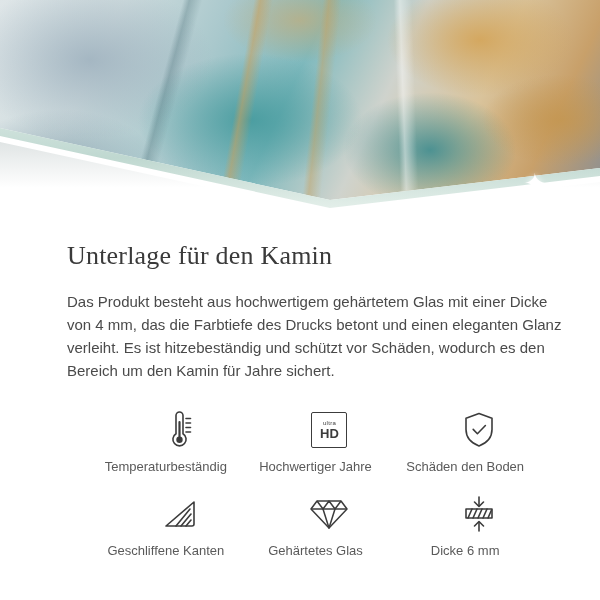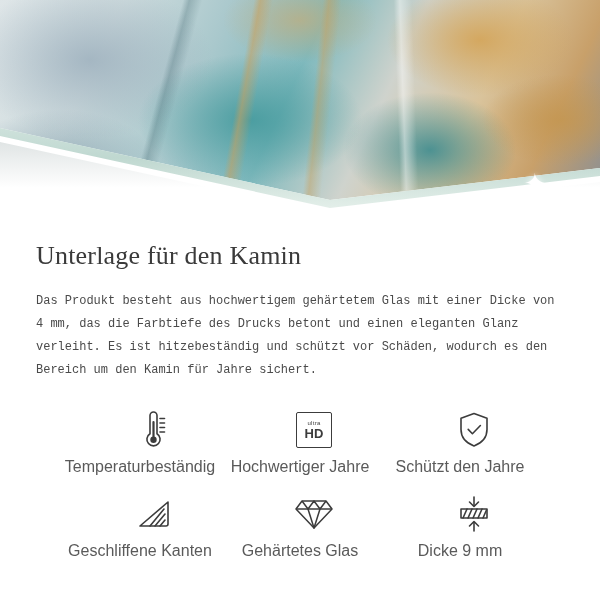--- a/index.html
+++ b/index.html
@@ -81,38 +81,38 @@
     font-size: 22px;
     line-height: 1;
     text-shadow: 0 0 6px rgba(255,255,255,0.9);
   }
   .sparkle.s1 { left: 524px; top: 170px; font-size: 26px; }
   .sparkle.s2 { left: 552px; top: 182px; font-size: 14px; }
 
   
   .content {
     padding: 24px 36px 0 36px;
+    margin-left: 31px;
   }
   h1.title {
     font-family: "Liberation Serif", serif;
     font-weight: 400;
     font-size: 26px;
     line-height: 33px;
     color: #3a3a3a;
     margin: 0 0 18px 0;
     letter-spacing: 0.2px;
   }
   .title .line2 { display: block; }
   p.body {
-    font-size: 12px;
+    font-size: 15px;
     line-height: 23px;
     color: #4a4a4a;
     margin: 0;
     max-width: 530px;
-    font-family: Liberation Mono, monospace;
   }
 
   
   .features {
     margin-top: 26px;
     display: grid;
     grid-template-columns: repeat(3, 1fr);
     grid-row-gap: 18px;
     padding: 0 24px;
   }
@@ -124,21 +124,21 @@
   }
   .feature .glyph {
     height: 44px;
     display: flex;
     align-items: center;
     justify-content: flex-end;
     padding-left: 28px;
   }
   .feature .caption {
     margin-top: 8px;
-    font-size: 16px;
+    font-size: 13px;
     color: #5a5a5a;
     text-align: center;
     line-height: 14px;
   }
   .ultrahd {
     width: 34px;
     height: 34px;
     border: 1.6px solid #3c3c3c;
     border-radius: 2px;
     display: flex;
@@ -196,21 +196,21 @@
         <div class="caption">Hochwertiger Jahre</div>
       </div>
 
       <div class="feature">
         <div class="glyph">
           <svg width="36" height="42" viewBox="0 0 36 42" fill="none" stroke="#3c3c3c" stroke-width="1.6" stroke-linejoin="round" stroke-linecap="round">
             <path d="M18 4.5 31 9.2v11.4c0 8.2-5.6 13.6-13 16.4-7.4-2.8-13-8.2-13-16.4V9.2z"></path>
             <path d="m12.2 20.4 4.2 4.3 8-8.2"></path>
           </svg>
         </div>
-        <div class="caption">Schützt den Jahre</div>
+        <div class="caption">Schäden den Boden</div>
       </div>
 
       <div class="feature">
         <div class="glyph">
           <svg width="36" height="36" viewBox="0 0 36 36" fill="none" stroke="#3c3c3c" stroke-width="1.6" stroke-linejoin="round" stroke-linecap="round">
             <path d="M4 30h26a2 2 0 0 0 2-2V6z"></path>
             <path d="M14 30 28 13M19 30 29 18M24 30l5-6"></path>
           </svg>
         </div>
         <div class="caption">Geschliffene Kanten</div>
@@ -232,18 +232,18 @@
         <div class="glyph">
           <svg width="36" height="40" viewBox="0 0 36 40" fill="none" stroke="#3c3c3c" stroke-width="1.6" stroke-linecap="round" stroke-linejoin="round">
             <path d="M18 3v8"></path>
             <path d="m13.5 8 4.5 4.5L22.5 8"></path>
             <rect x="5" y="15" width="26" height="9"></rect>
             <path d="M7 24l4-9M12 24l4-9M17 24l4-9M22 24l4-9M27 24l3.5-8"></path>
             <path d="M18 37v-8"></path>
             <path d="m13.5 32 4.5-4.5L22.5 32"></path>
           </svg>
         </div>
-        <div class="caption">Dicke 9 mm</div>
+        <div class="caption">Dicke 6 mm</div>
       </div>
 
     </div>
   </div>
 </div>
 
 </body></html>

